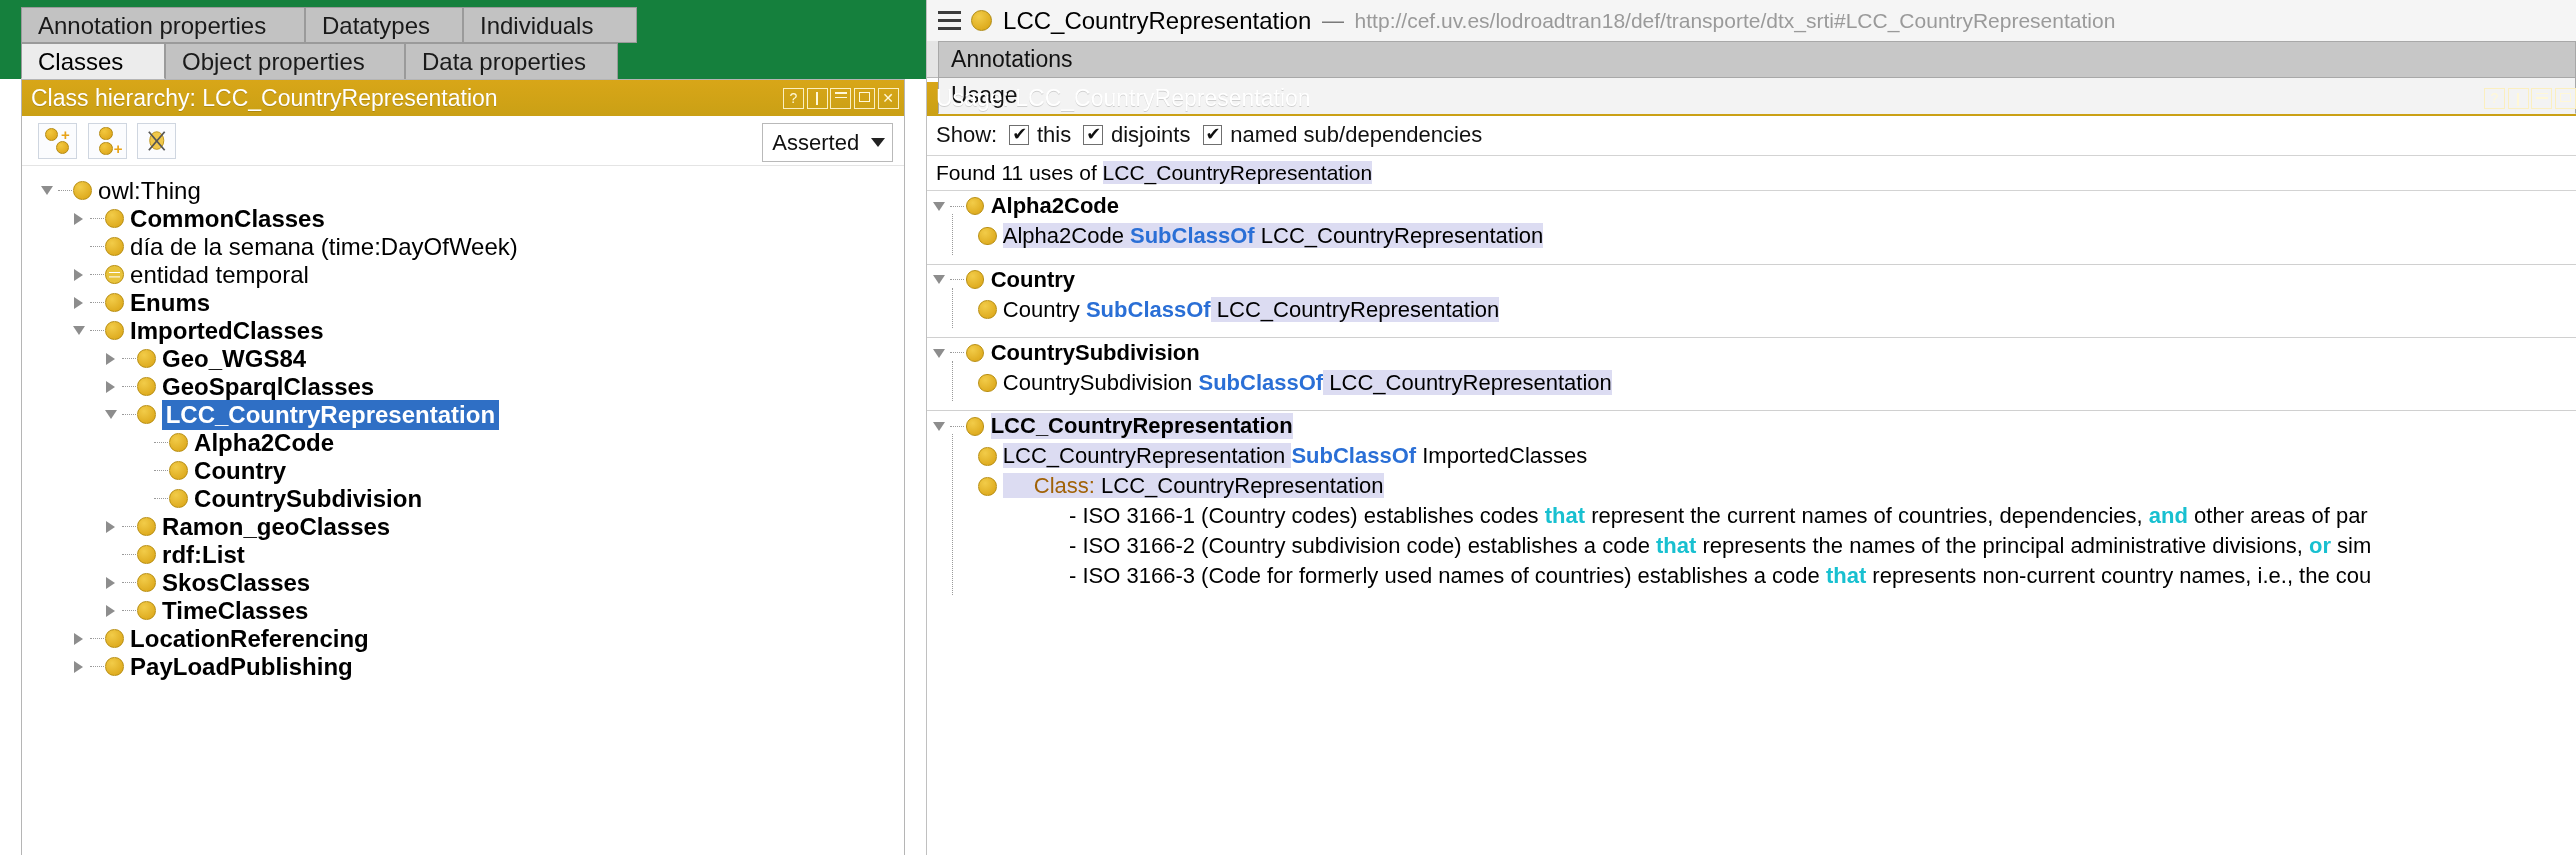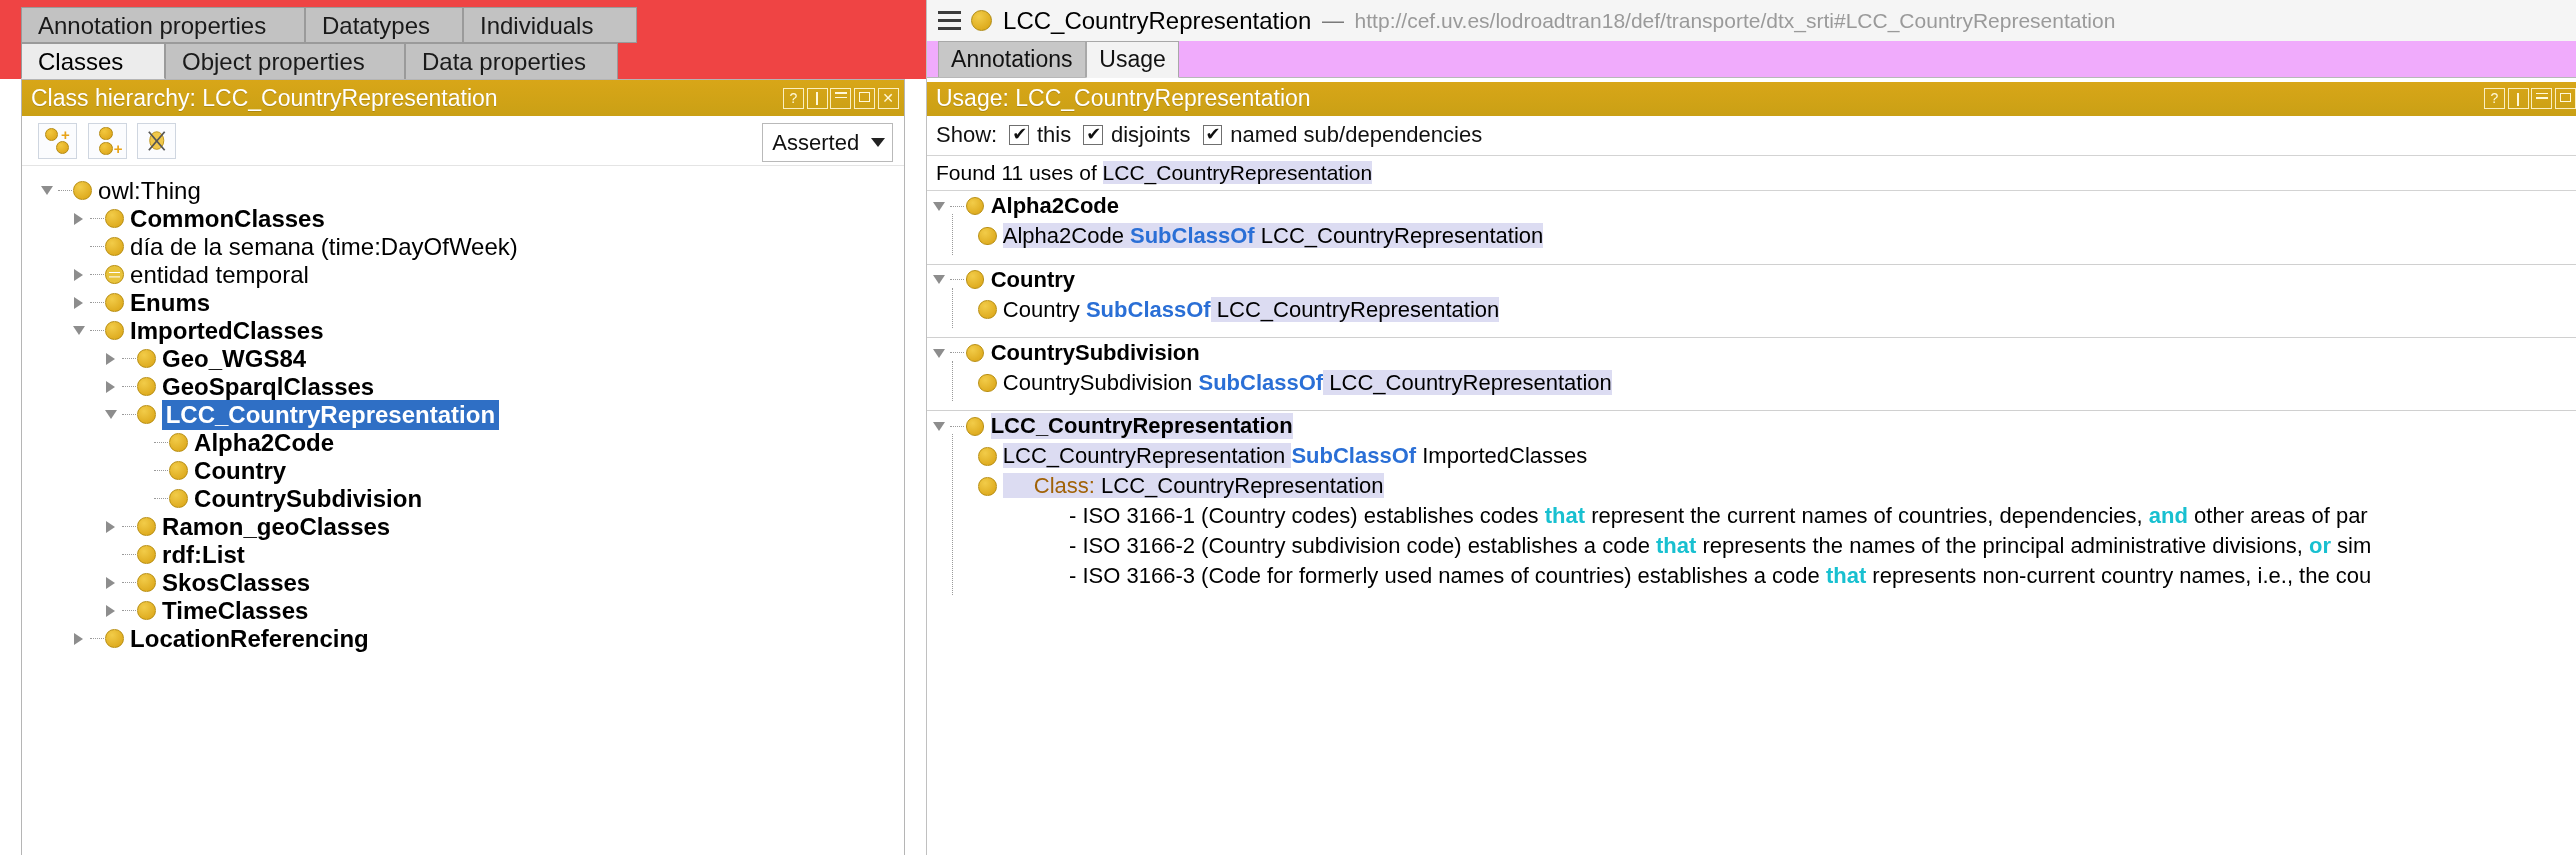--- a/index.html
+++ b/index.html
@@ -21,21 +21,21 @@
   
   #left-pane {
     width: 926px;
     height: 856px;
     position: relative;
     background: #ffffff;
     flex: 0 0 926px;
   }
 
   .tabstrip {
-    background: #ef4444;
+    background: #15803d;
     padding: 7px 21px 0 21px;
   }
   .tabrow {
     display: flex;
     height: 36px;
   }
   .tab {
     font-size: 24px;
     line-height: 36px;
     color: #1a1a1a;
@@ -256,25 +256,25 @@
     width: 21px; height: 21px; border-radius: 50%;
     background: radial-gradient(circle at 36% 30%, #f2cc49, #d6a00f);
     border: 0.9px solid #b08a10;
   }
   .ent-name { font-size: 24px; color: #000; white-space: nowrap; }
   .ent-dash { font-size: 22px; color: #7a7a7a; }
   .ent-uri { font-size: 21px; color: #9a9a9a; white-space: nowrap; }
 
   .rtabstrip {
     padding-left: 10.7px;
-    background: #f0abfc;
+    background: #e5e5e5;
     height: 37px;
     border-bottom: 0.9px solid #b8b8b8;
     display: flex;
-    align-items: flex-end;
+    flex-direction: column;
   }
   .rtab {
     font-size: 23px;
     padding: 3.6px 12.4px 4.4px 12.4px;
     border: 0.9px solid #a8a8a8;
     border-bottom: none;
     background: #c7c7c7;
     color: #111;
     white-space: nowrap;
   }
@@ -536,20 +536,26 @@
             <span class="dots"></span>
             <span class="circ"></span>
             <span class="tlabel bold">TimeClasses</span>
           </div>
           <div class="trow" style="padding-left: 48px;">
             <span class="twist closed"></span>
             <span class="dots"></span>
             <span class="circ"></span>
             <span class="tlabel bold">LocationReferencing</span>
           </div>
+          <div class="trow" style="padding-left: 48px;">
+            <span class="twist closed"></span>
+            <span class="dots"></span>
+            <span class="circ"></span>
+            <span class="tlabel bold">PayLoadPublishing</span>
+          </div>
         </div>
 
     </div>
   </div>
 
   <div id="right-pane">
 
     <div class="ent-header">
       <div class="hamburger">
           <span></span>

